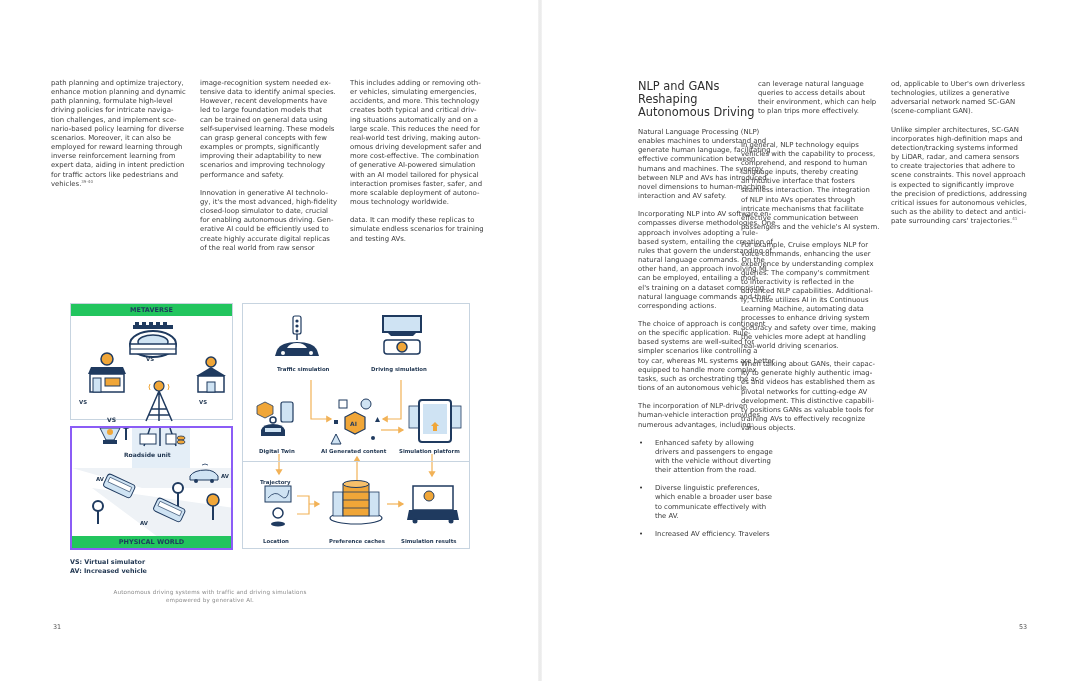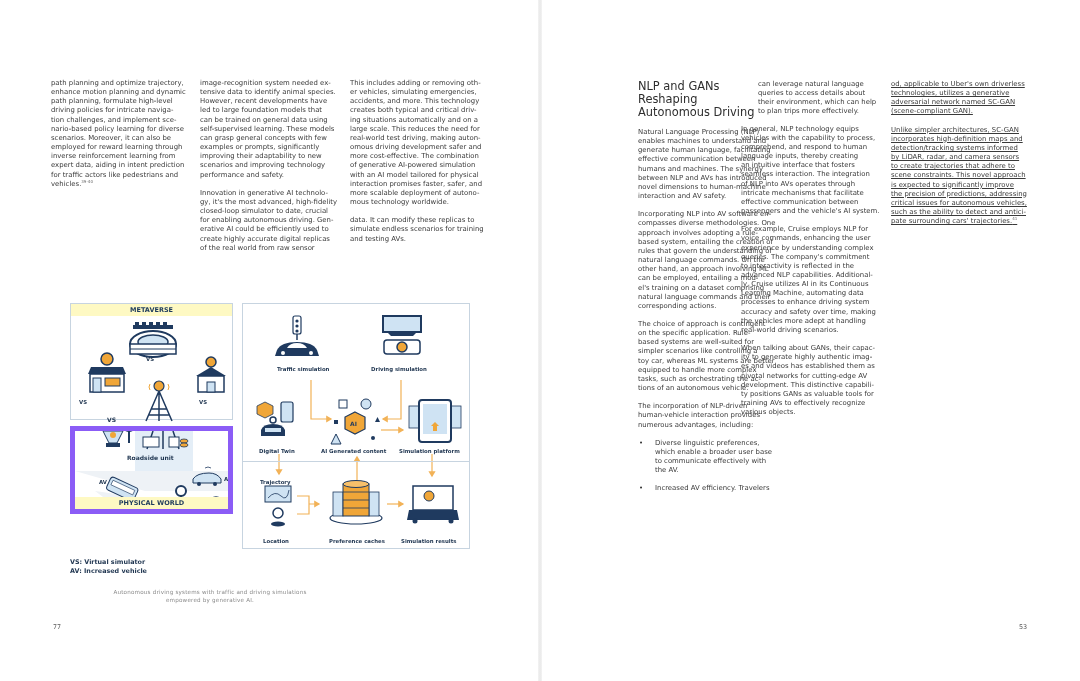--- a/index.html
+++ b/index.html
@@ -16,35 +16,35 @@
   .col p { margin-bottom: 9px; white-space: pre-line; }
   .col p:last-child { margin-bottom: 0; }
   sup { font-size: 4px; vertical-align: 3px; line-height: 0; color: #666; }
 
   .c1 { left: 51px; top: 79px; width: 142px; }
   .c2 { left: 200px; top: 79px; width: 142px; }
   .c3 { left: 350px; top: 79px; width: 146px; }
 
   .r1 { left: 591px; top: 80px; width: 142px; margin-left: 47px; }
   .r2 { left: 741px; top: 80px; width: 146px; }
-  .r3 { left: 891px; top: 80px; width: 146px; text-decoration: underline; }
+  .r3 { left: 891px; top: 80px; width: 146px; }
 
   .heading { font-size: 11.4px; line-height: 13px; color: #2e2e2e; font-weight: normal; margin-bottom: 9px; white-space: pre-line; }
 
   ul.bullets { list-style: none; margin-bottom: 9px; }
   ul.bullets li { position: relative; padding-left: 17px; margin-bottom: 9px; white-space: pre-line; }
   ul.bullets li::before { content: "•"; position: absolute; left: 1px; top: 0; }
-  .continuation { padding-left: 17px; white-space: pre-line; margin-bottom: 8px; }
+  .continuation { padding-left: 17px; white-space: pre-line; margin-bottom: 24px; }
 
   
   .figure { position: absolute; left: 70px; top: 303px; width: 400px; height: 305px; }
   .fig-left-top { position: absolute; left: 0; top: 0; width: 163px; height: 117px; border: 1px solid #c7d4e0; background: #fff; }
-  .band { position: absolute; left: 0; right: 0; height: 12px; background: #fef9c3; color: #1d3b5c;
+  .band { position: absolute; left: 0; right: 0; height: 12px; background: #22c55e; color: #1d3b5c;
           font-size: 6.5px; font-weight: bold; text-align: center; line-height: 12px; }
-  .fig-left-bot { position: absolute; left: 0; top: 123px; width: 163px; height: 88px; border: 5px solid #8b5cf6; background: #fff; overflow: hidden; }
+  .fig-left-bot { position: absolute; left: 0; top: 123px; width: 163px; height: 124px; border: 2px solid #8b5cf6; background: #fff; overflow: hidden; }
   .fig-right { position: absolute; left: 172px; top: 0; width: 228px; height: 246px; border: 1px solid #c7d4e0; background: #fff; }
   .fig-divider { position: absolute; left: 0; right: 0; top: 157px; height: 1px; background: #c7d4e0; }
   .lbl { position: absolute; font-size: 5.4px; font-weight: bold; color: #1f3550; white-space: nowrap; }
   .legend { position: absolute; left: 0; top: 255px; font-size: 6.4px; line-height: 9px; color: #1f3550; font-weight: bold; }
   .caption { position: absolute; left: 90px; top: 588px; width: 240px; text-align: center;
              font-size: 5.6px; line-height: 8px; color: #8a8a8a; letter-spacing: 0.2px; white-space: pre-line; }
   .pnum { position: absolute; top: 623px; font-size: 6.4px; color: #555; }
   .pnum.l { left: 53px; }
   .pnum.r { left: 1019px; text-align: right; }
   svg { position: absolute; overflow: visible; }
@@ -318,21 +318,21 @@
         <div class="lbl" style="left:158px;top:234px;">Simulation results</div>
       </div>
 
       <div class="legend">
         <div>VS: Virtual simulator</div>
         <div>AV: Increased vehicle</div>
       </div>
     </div>
     <div class="caption">Autonomous driving systems with traffic and driving simulations
 empowered by generative AI.</div>
-    <div class="pnum l">77</div>
+    <div class="pnum l">31</div>
   </div>
 
   <div class="gutter"></div>
 
   <div class="page right"></div>
   <div class="col r1">
     <h2 class="heading">NLP and GANs Reshaping
 Autonomous Driving</h2>
     <p>Natural Language Processing (NLP)
 enables machines to understand and
@@ -358,20 +358,24 @@
 based systems are well-suited for
 simpler scenarios like controlling a
 toy car, whereas ML systems are better
 equipped to handle more complex
 tasks, such as orchestrating the ac-
 tions of an autonomous vehicle.</p>
     <p>The incorporation of NLP-driven
 human-vehicle interaction provides
 numerous advantages, including:</p>
     <ul class="bullets">
+      <li>Enhanced safety by allowing
+drivers and passengers to engage
+with the vehicle without diverting
+their attention from the road.</li>
       <li>Diverse linguistic preferences,
 which enable a broader user base
 to communicate effectively with
 the AV.</li>
       <li>Increased AV efficiency. Travelers</li>
     </ul>
   </div>
 
   <div class="col r2">
     <div class="continuation">can leverage natural language

